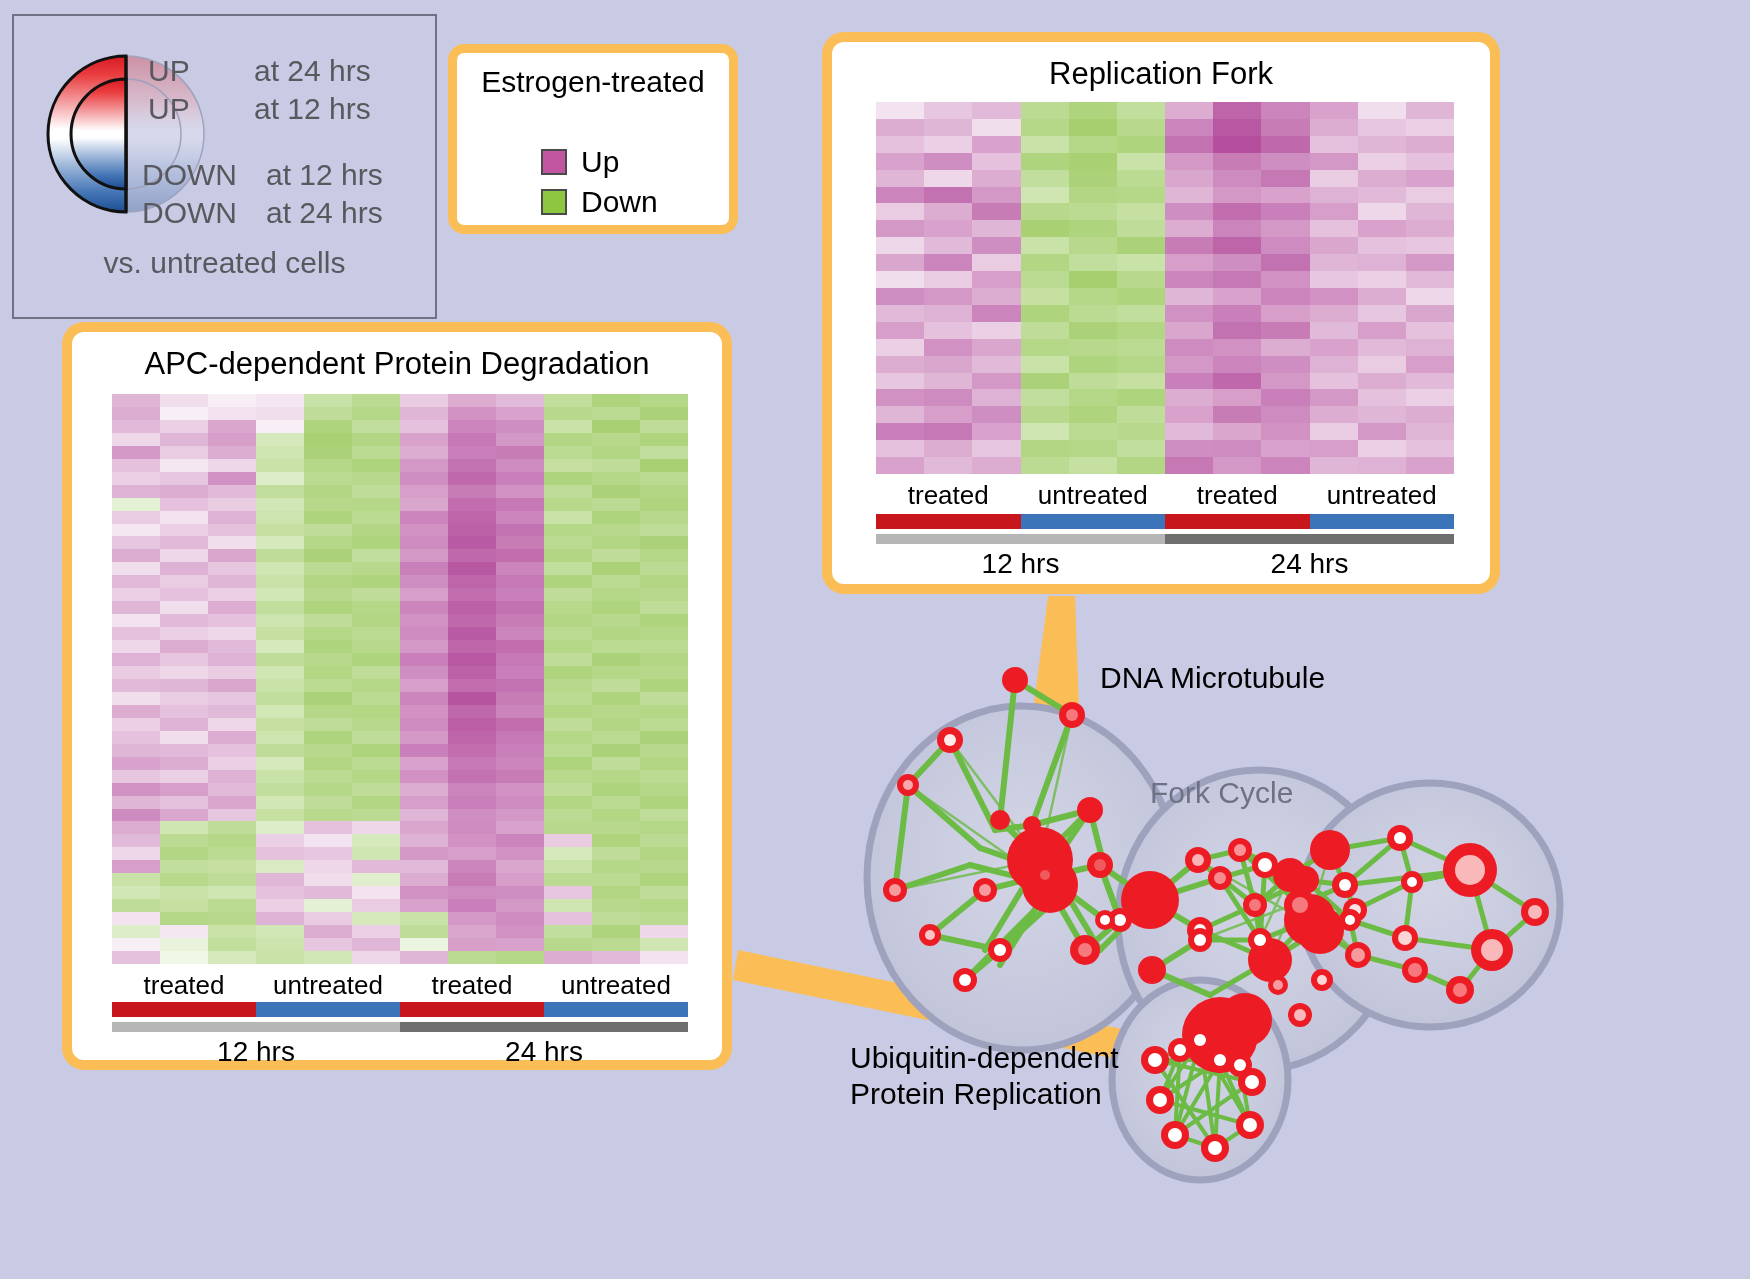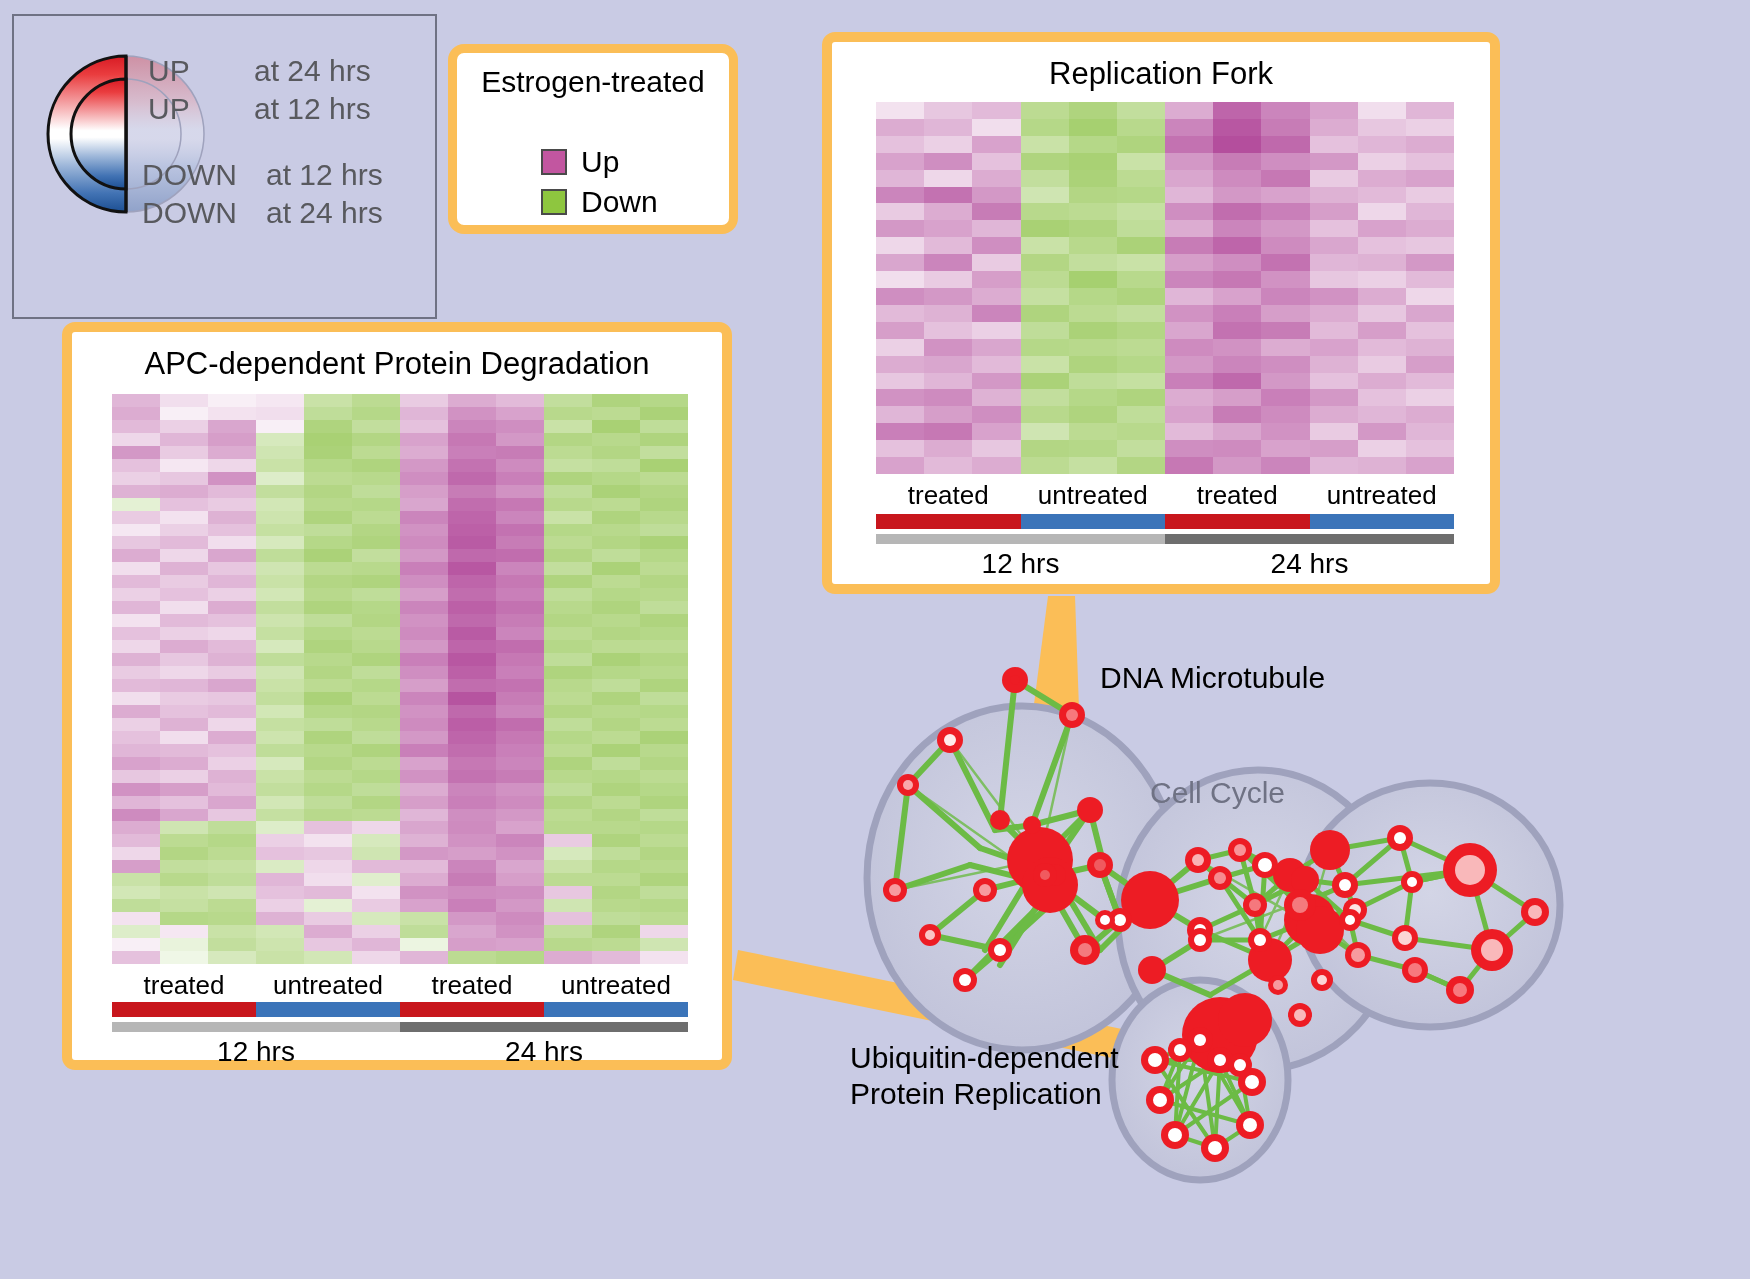--- a/index.html
+++ b/index.html
@@ -34,21 +34,21 @@
     position:absolute;left:0;top:10px;width:100%;text-align:center;
     font-size:30px;line-height:38px;color:#000;font-weight:400;
   }
   .updown-item{position:absolute;display:flex;align-items:center;gap:14px;}
   .swatch{width:26px;height:26px;border:2px solid #4a4a4a;box-sizing:border-box;display:block;}
   .updown-label{font-size:30px;color:#000;}
 
   
   .panel{
     position:absolute;background:#ffffff;border:10px solid #fbbe57;
-    border-radius:13px;box-sizing:border-box;
+    border-radius:22px;box-sizing:border-box;
   }
   #panel-replication{left:822px;top:32px;width:678px;height:562px;}
   #panel-apc{left:62px;top:322px;width:670px;height:748px;}
 
   .panel-title{
     position:absolute;left:0;width:100%;text-align:center;
     font-size:31px;color:#000;font-weight:400;top:14px;
   }
   .heatmap{position:absolute;display:grid;gap:0;}
   .hm-cell{width:100%;height:100%;}
@@ -366,21 +366,21 @@
             <circle cx="500" cy="395" r="6" fill="#f9b8ba"></circle>
           <circle cx="522" cy="360" r="11" fill="#ed1c24"></circle>
             <circle cx="522" cy="360" r="5" fill="#fbd5d6"></circle>
           <circle cx="478" cy="365" r="10" fill="#ed1c24"></circle>
             <circle cx="478" cy="365" r="5" fill="#f79a9e"></circle>
         </g>
       </g>
     </svg>
 
     <div class="net-label" id="label-dna">DNA Microtubule</div>
-    <div class="net-label" id="label-cellcycle">Cell Cycle</div>
+    <div class="net-label" id="label-cellcycle">Fork Cycle</div>
     <div class="net-label" id="label-ubiquitin">Ubiquitin-dependent
 Protein Replication</div>
   </div>
 
   <div id="colorbar-legend">
     <svg id="legend-disc" viewBox="0 0 160 185">
       <defs>
         <linearGradient id="updownGrad" x1="0" y1="0" x2="0" y2="1">
           <stop offset="0%" stop-color="#d81b24"></stop>
           <stop offset="12%" stop-color="#ea3d3f"></stop>
@@ -416,20 +416,21 @@
     <div class="legend-key" style="left:134px;top:76px;">UP</div>
     <div class="legend-row" style="left:240px;top:76px;">at 12 hrs</div>
 
     <div class="legend-key" style="left:128px;top:142px;">DOWN</div>
     <div class="legend-row" style="left:252px;top:142px;">at 12 hrs</div>
 
     <div class="legend-key" style="left:128px;top:180px;">DOWN</div>
     <div class="legend-row" style="left:252px;top:180px;">at 24 hrs</div>
 
     <div id="legend-caption">
+      <div>vs. untreated cells</div>
     </div>
   </div>
 
   <div id="updown-legend">
     <div id="updown-title">
       <div>Estrogen-treated</div>
     </div>
     <div class="updown-item" style="left:84px;top:92px;">
       <span class="swatch" id="sw-up" style="background: rgb(194, 86, 160);"></span>
       <span class="updown-label">Up</span>

